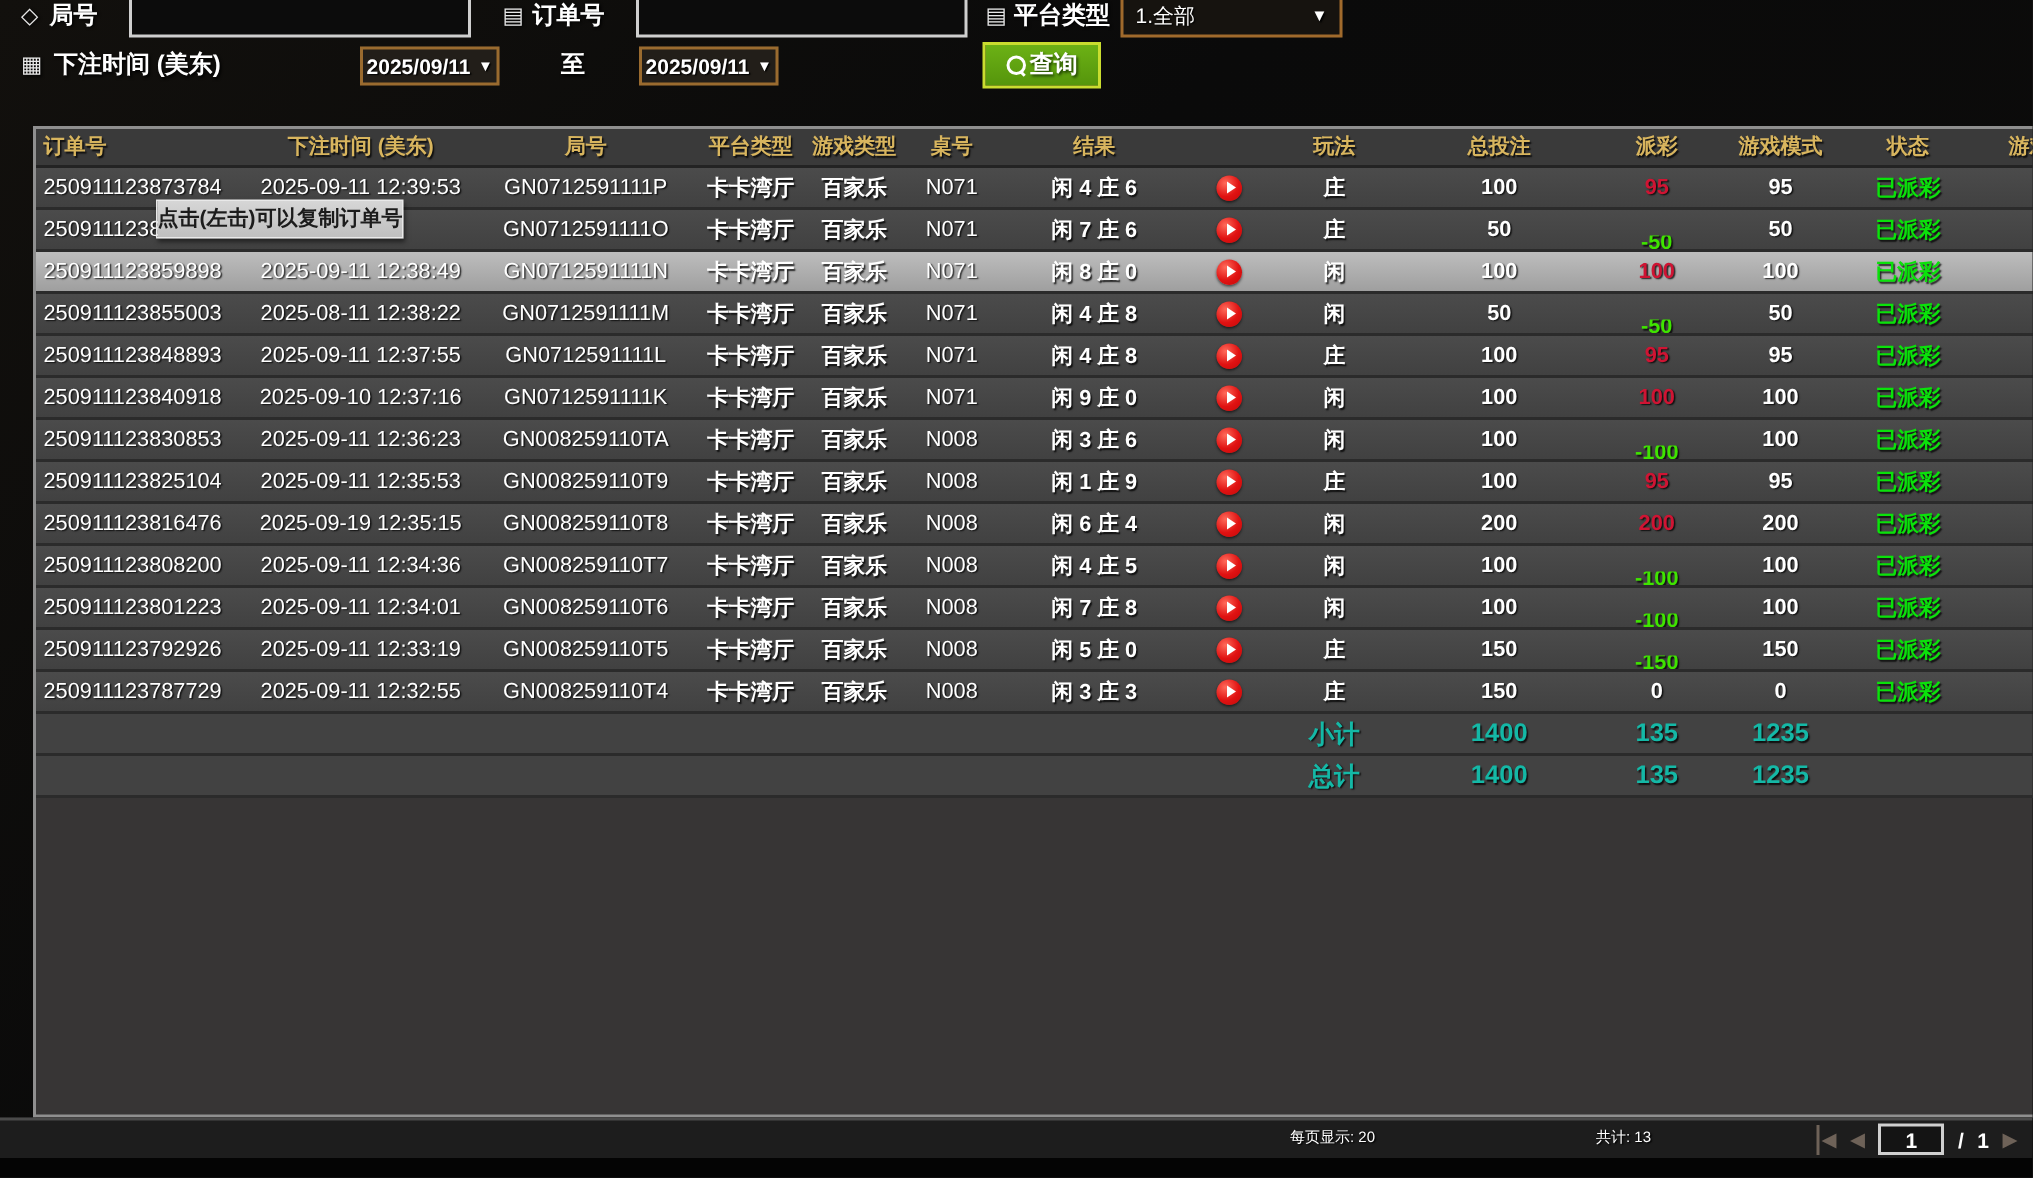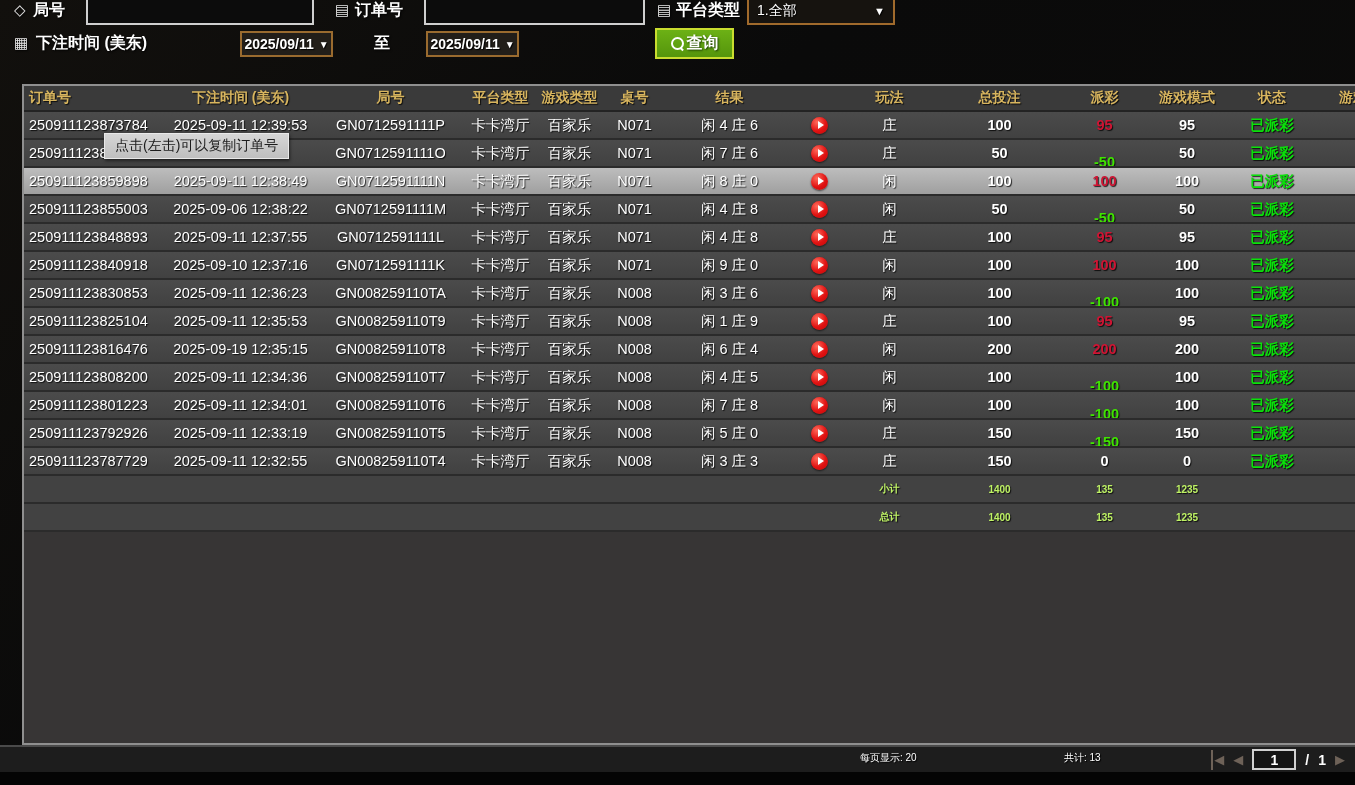--- a/index.html
+++ b/index.html
@@ -40,41 +40,41 @@
     color:#fff; font-size:14px; white-space:nowrap; overflow:hidden;
     text-shadow:1px 1px 1px rgba(0,0,0,.8); }
   .c0{width:140px; justify-content:flex-start; padding-left:5px;}
   .c1{width:153px;} .c2{width:147px;} .c3{width:73px;} .c4{width:65px;} .c5{width:65px;}
   .c6{width:125px;} .c7{width:55px;} .c8{width:85px;} .c9{width:135px;} .c10{width:75px;}
   .c11{width:90px;} .c12{width:80px;} .c13{width:110px;}
   .head { height:26px; background:#3a3a3a; border-bottom:2px solid #232323; }
   .head .cell { color:#d8b55e; font-weight:700; font-size:14px; }
   .drow { height:28px; background:linear-gradient(#4b4b4b,#414141); border-bottom:2px solid #2b2b2b; cursor:pointer; }
   .drow .cell { font-weight:400; font-size:14.5px; }
-  .drow .cn { font-weight:400; }
+  .drow .cn { font-weight:700; }
   .drow.selected { background:linear-gradient(#bdbdbd,#9f9f9f); }
   .num { font-weight:700 !important;text-align:center; }
   .payout-win  { color:#cf1433; }
   .payout-loss { color:#3fe400;margin-top:17px; }
   .payout-zero { color:#ffffff; }
   .status-txt  { color:#0ae20a; font-weight:700 !important; }
   .play-btn { width:17px; height:17px; border-radius:50%;
     background:radial-gradient(circle at 35% 30%, #ff6a5a 0%, #e01212 55%, #c40808 100%);
     display:flex; align-items:center; justify-content:center; cursor:pointer;
     box-shadow:0 1px 2px rgba(0,0,0,.6); }
   .play-btn::after { content:''; border-left:6px solid #fff; border-top:4px solid transparent;
     border-bottom:4px solid transparent; margin-left:2px; }
   .sumrow { height:28px; background:#424242; border-bottom:2px solid #2b2b2b; }
-  .sumrow .cell { color:#bef264; font-weight:700; font-size:10px; }
+  .sumrow .cell { color:#14b8a6; font-weight:700; font-size:17px; }
   .spacer823 { width:823px; }
 
   
   .tooltip { position:absolute; left:104px; top:133px; height:26px; z-index:40;
-    background:linear-gradient(#d6d6d6,#bfbfbf); color:#1c1c1c; font-size:14px; font-weight:400;
-    display:flex; align-items:center; padding:0 10px; border:1px solid #e9e9e9;
+    background:linear-gradient(#d6d6d6,#bfbfbf); color:#1c1c1c; font-size:14px; font-weight:700;
+    display:flex; align-items:center; padding:0 0; border:1px solid #e9e9e9;
     box-shadow:1px 2px 3px rgba(0,0,0,.5); white-space:nowrap; }
 
   
   .bottombar { position:absolute; left:0; top:745px; width:1355px; height:27px;
     background:#1d1d1d; border-top:2px solid #4a4a4a; }
   .bbtext { position:absolute; top:4px; color:#fff; font-size:10px; font-weight:500;
     text-shadow:1px 1px 1px #000; white-space:nowrap; }
   .pager { position:absolute; right:10px; top:2px; display:flex; align-items:center; gap:9px; }
   .arrow { color:#6e6258; font-size:13px; cursor:pointer; line-height:20px; }
   .arrow.first { border-left:2px solid #6e6258; padding-left:1px; }
@@ -188,21 +188,21 @@
           </div>
     <div class="cell c8 cn">闲</div>
     <div class="cell c9 num">100</div>
     <div class="cell c10 num payout-win">100</div>
     <div class="cell c11 num">100</div>
     <div class="cell c12 status-txt">已派彩</div>
     <div class="cell c13">-</div>
   </div>
         <div class="trow drow">
     <div class="cell c0">250911123855003</div>
-    <div class="cell c1">2025-09-06 12:38:22</div>
+    <div class="cell c1">2025-08-11 12:38:22</div>
     <div class="cell c2">GN0712591111M</div>
     <div class="cell c3 cn">卡卡湾厅</div>
     <div class="cell c4 cn">百家乐</div>
     <div class="cell c5">N071</div>
     <div class="cell c6 cn">闲 4 庄 8</div>
     <div class="cell c7">
             <span class="play-btn"></span>
           </div>
     <div class="cell c8 cn">闲</div>
     <div class="cell c9 num">50</div>

